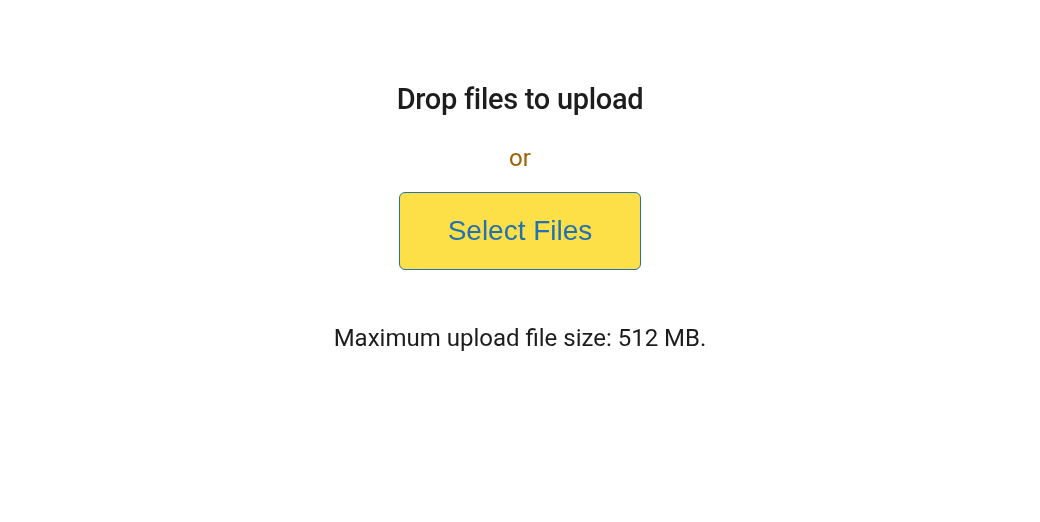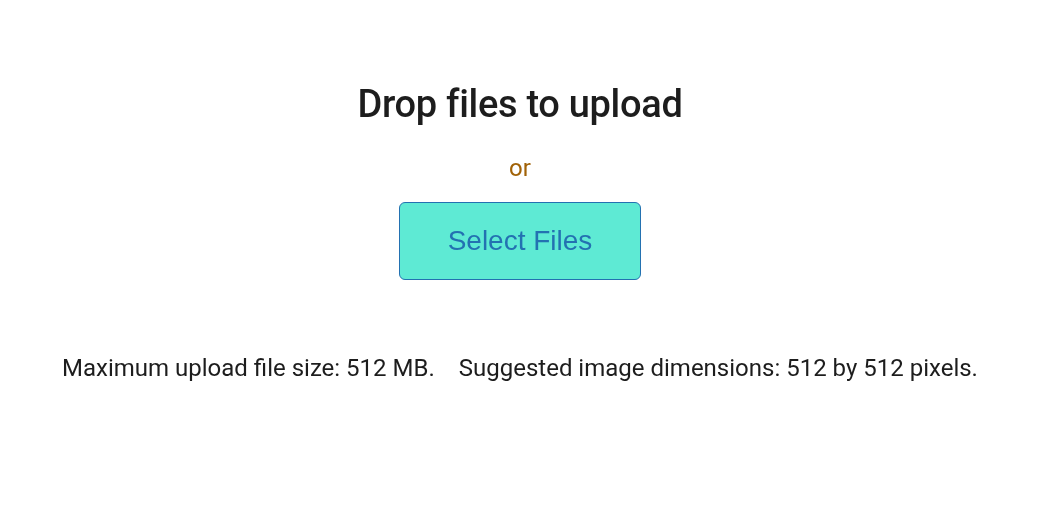--- a/index.html
+++ b/index.html
@@ -12,61 +12,60 @@
       width: 1040px;
       height: 522px;
       background: #ffffff;
       display: flex;
       flex-direction: column;
       align-items: center;
       padding-top: 82px;
       color: #1d1d1d;
     }
     .upload-heading {
-      font-size: 38px;
+      font-size: 29px;
       font-weight: 500;
       color: #1d1d1d;
       letter-spacing: -0.3px;
     }
     .or-text {
       font-size: 24px;
       font-weight: 400;
       color: #a16207;
       margin-top: 28px;
     }
     .select-files-button {
       margin-top: 20px;
       font-size: 28px;
       font-weight: 400;
       color: #2371b1;
-      background: #5eead4;
+      background: #fde047;
       border: 1px solid #2371b1;
       border-radius: 6px;
       padding: 24px 48px;
       cursor: pointer;
       line-height: 1;
     }
     .info-block {
-      margin-top: 74px;
+      margin-top: 54px;
       display: flex;
-      flex-direction: row;
+      flex-direction: column;
       align-items: center;
       gap: 24px;
     }
     .info-text {
       font-size: 24px;
       font-weight: 400;
       color: #1d1d1d;
     }
   </style>
 </head>
 <body>
 
 <h1 class="upload-heading">Drop files to upload</h1>
 
 <div class="or-text">or</div>
 
 <button class="select-files-button">Select Files</button>
 
 <div class="info-block">
   <div class="info-text">Maximum upload file size: 512 MB.</div>
-  <div class="info-text">Suggested image dimensions: 512 by 512 pixels.</div>
 </div>
 
 </body></html>

